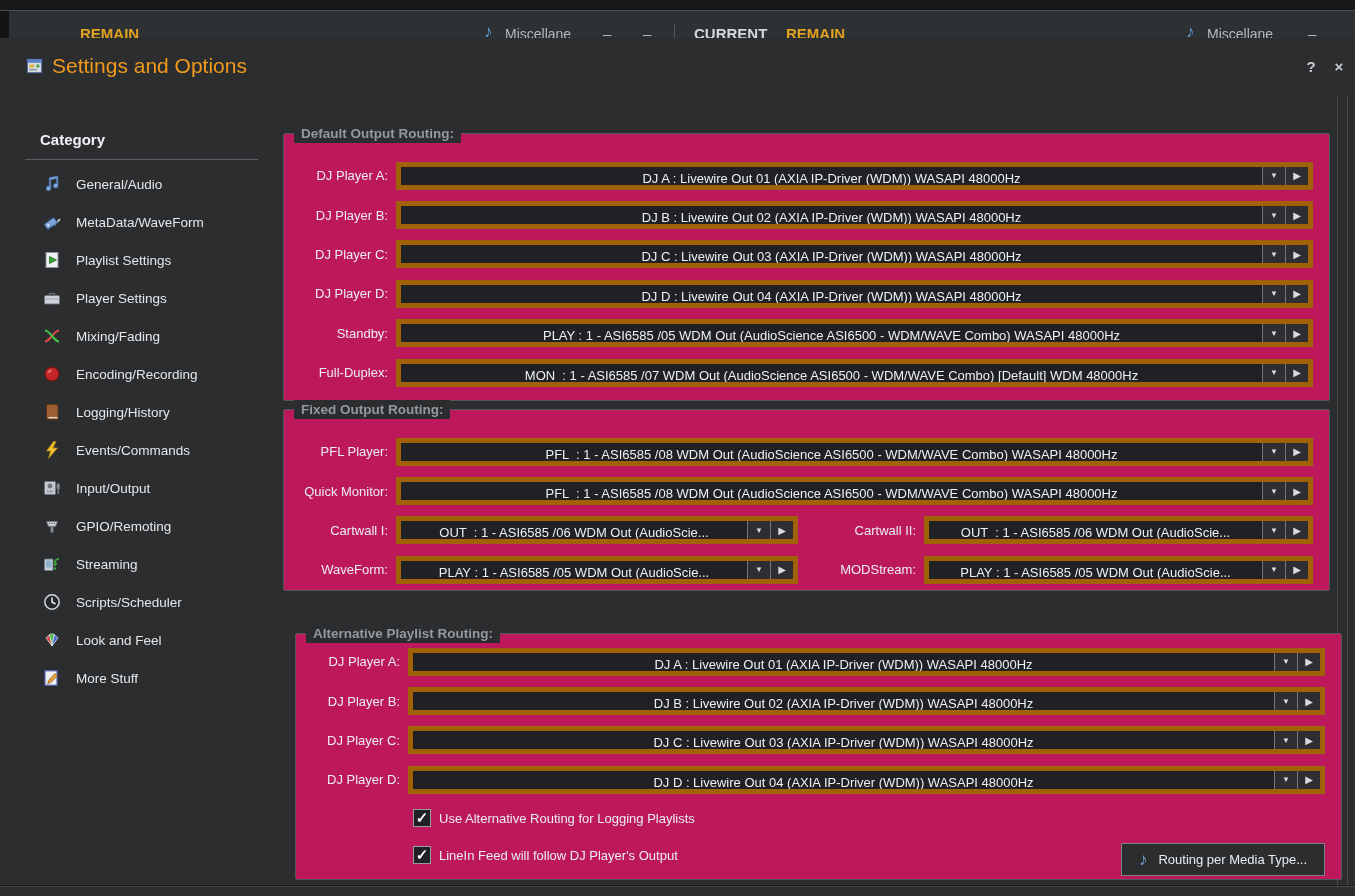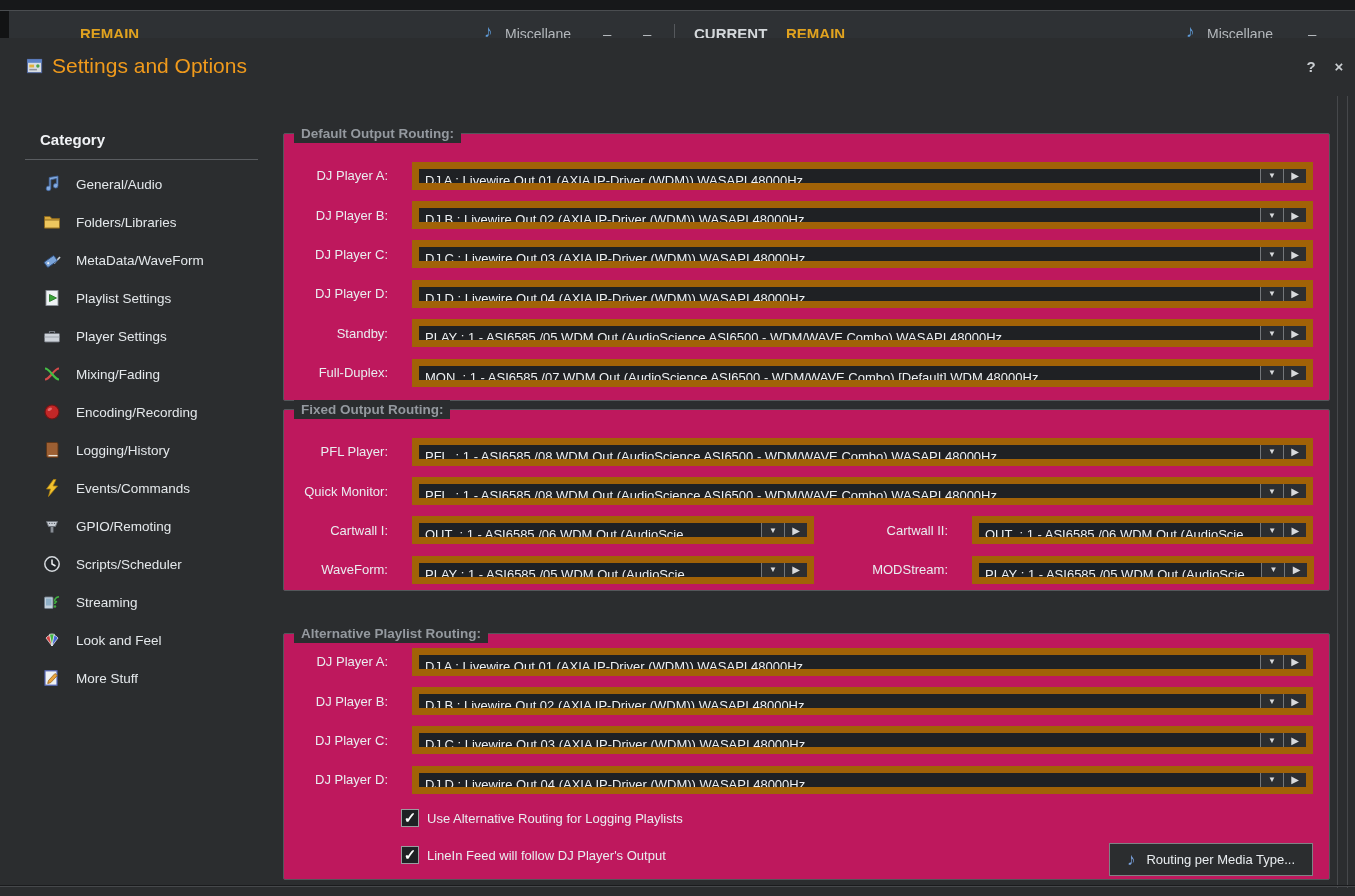--- a/index.html
+++ b/index.html
@@ -36,24 +36,24 @@
   .item .ic{width:22px;height:22px;flex:0 0 22px;display:flex;align-items:center;justify-content:center;}
   .item .ic svg{width:20px;height:20px;}
   .item .lbl{margin-left:13px;white-space:nowrap;}
   .item.sel{background:#ee8a10;color:#3d3d3d;}
   
   .main{position:absolute;left:283px;top:0;width:1047px;}
   .group{position:absolute;left:0;width:1045px;border:1px solid #54575b;border-radius:2px;background:#be185d;}
   .legend{position:absolute;top:-10px;left:10px;background:#2b2d2f;padding:0 7px;color:#94999f;
           font-weight:bold;font-size:13.5px;line-height:19px;}
   .rows{position:absolute;left:0;right:0;top:0;}
-  .row{display:flex;align-items:center;height:39.4px;padding-right:16px;gap:16px;}
+  .row{display:flex;align-items:center;height:39.4px;padding-right:16px;}
   .rlabel{flex:0 0 104px;text-align:right;margin-right:8px;font-size:13px;color:#e9edf0;white-space:nowrap;}
   .rlabel2{flex:0 0 118px;text-align:right;margin-right:8px;font-size:13px;color:#e9edf0;white-space:nowrap;}
-  .combo{flex:1;display:flex;align-items:stretch;height:28px;background:#1f2124;border:7px solid #a16207;box-sizing:border-box;}
+  .combo{flex:1;display:flex;align-items:stretch;height:28px;background:#1f2124;border:5px solid #a16207;box-sizing:border-box;text-align:center;}
   .combo.fixedw{flex:0 0 402px;}
   .combo-text{flex:1;min-width:0;padding:0 6px;font-size:13px;line-height:24px;color:#eef1f3;
               white-space:pre;overflow:hidden;}
   .cbtn{width:22px;flex:0 0 22px;display:flex;align-items:center;justify-content:center;
         background:#2c2e31;border-left:1px solid #74777a;color:#d8dadc;cursor:default;}
   .cbtn.dd{font-size:8px;}
   .cbtn.ex{font-size:10px;}
   
   .chkrow{display:flex;align-items:center;height:37px;padding-left:117px;}
   .chkbox{width:18px;height:18px;background:#1f2124;border:1px solid #9a9da0;box-sizing:border-box;
@@ -112,29 +112,20 @@
         <span class="ic">
             <svg viewBox="0 0 20 20">
               <path d="M7.2 3.5 L16 2 v9.8 a2.3 2.3 0 1 1 -1.6 -2.2 V4.5 L8.8 5.8 v8.6 a2.3 2.3 0 1 1 -1.6 -2.2 Z" fill="#84abe0" stroke="#3f639c" stroke-width="0.8"></path>
             </svg>
           </span>
         <span class="lbl">General/Audio</span>
       </div>
       <div class="item">
         <span class="ic">
             <svg viewBox="0 0 20 20">
-              <path d="M2.5 4.5 h5.5 l1.8 2 H17.5 V16 H2.5 Z" fill="#d9a93c" stroke="#8a671d" stroke-width="0.9"></path>
-              <path d="M2.5 8 H17.5 V16 H2.5 Z" fill="#eec75e" stroke="#8a671d" stroke-width="0.9"></path>
-            </svg>
-          </span>
-        <span class="lbl">Folders/Libraries</span>
-      </div>
-      <div class="item">
-        <span class="ic">
-            <svg viewBox="0 0 20 20">
               <path d="M12 13.5 l6 -6.5" stroke="#c9ced4" stroke-width="1.7"></path>
               <g transform="rotate(-35 9 11)">
                 <rect x="2.5" y="8" width="12" height="6.5" rx="1" fill="#7aa3d8" stroke="#2f5182" stroke-width="0.9"></rect>
                 <circle cx="5.5" cy="11.2" r="1.1" fill="#eef2f6"></circle>
               </g>
             </svg>
           </span>
         <span class="lbl">MetaData/WaveForm</span>
       </div>
       <div class="item">
@@ -187,48 +178,60 @@
         <span class="ic">
             <svg viewBox="0 0 20 20">
               <path d="M11.5 1.5 L4.5 11 H8.5 L6.5 18.5 L15.5 8 H11 L14 1.5 Z" fill="#f2c12e" stroke="#a87f10" stroke-width="0.8"></path>
             </svg>
           </span>
         <span class="lbl">Events/Commands</span>
       </div>
       <div class="item">
         <span class="ic">
             <svg viewBox="0 0 20 20">
+              <rect x="2.5" y="3.5" width="11" height="13" rx="1" fill="#c3c8cf" stroke="#6f747c" stroke-width="0.9"></rect>
+              <circle cx="8" cy="8" r="2.4" fill="#70757d"></circle>
+              <rect x="5" y="12.5" width="6" height="2" fill="#9aa0a8"></rect>
+              <rect x="14.8" y="5.5" width="2.8" height="6" rx="1.4" fill="#8d929a" stroke="#5f646c" stroke-width="0.7"></rect>
+              <path d="M16.2 11.5 v4.5" stroke="#8d929a" stroke-width="1.2"></path>
+            </svg>
+          </span>
+        <span class="lbl">Input/Output</span>
+      </div>
+      <div class="item">
+        <span class="ic">
+            <svg viewBox="0 0 20 20">
               <path d="M4.5 5.5 h11 l-2 5 h-7 Z" fill="#c9ced5" stroke="#6f747c" stroke-width="0.9"></path>
               <circle cx="7.5" cy="7.4" r="0.7" fill="#5f646c"></circle>
               <circle cx="10" cy="7.4" r="0.7" fill="#5f646c"></circle>
               <circle cx="12.5" cy="7.4" r="0.7" fill="#5f646c"></circle>
               <rect x="8.8" y="10.5" width="2.4" height="6" fill="#8d929a" stroke="#5f646c" stroke-width="0.6"></rect>
             </svg>
           </span>
         <span class="lbl">GPIO/Remoting</span>
       </div>
       <div class="item">
         <span class="ic">
             <svg viewBox="0 0 20 20">
-              <circle cx="10" cy="10" r="7.2" fill="#23272b" stroke="#d6dade" stroke-width="1.5"></circle>
-              <path d="M10 5.5 V10 L13.5 12" fill="none" stroke="#eef1f4" stroke-width="1.5"></path>
-            </svg>
-          </span>
-        <span class="lbl">Scripts/Scheduler</span>
-      </div>
-      <div class="item">
-        <span class="ic">
-            <svg viewBox="0 0 20 20">
               <rect x="2.5" y="5" width="8.5" height="11.5" rx="1" fill="#c3d0dc" stroke="#6f7c88" stroke-width="0.9"></rect>
               <rect x="4" y="6.5" width="5.5" height="7" fill="#8fb0c8"></rect>
               <path d="M12.5 9.5 a5 5 0 0 1 4.5 -4.8 M12.8 12 a2.6 2.6 0 0 1 2.3 -2.5" fill="none" stroke="#3fae3f" stroke-width="1.6"></path>
               <circle cx="13" cy="14.5" r="1.2" fill="#3fae3f"></circle>
             </svg>
           </span>
         <span class="lbl">Streaming</span>
+      </div>
+      <div class="item">
+        <span class="ic">
+            <svg viewBox="0 0 20 20">
+              <circle cx="10" cy="10" r="7.2" fill="#23272b" stroke="#d6dade" stroke-width="1.5"></circle>
+              <path d="M10 5.5 V10 L13.5 12" fill="none" stroke="#eef1f4" stroke-width="1.5"></path>
+            </svg>
+          </span>
+        <span class="lbl">Scripts/Scheduler</span>
       </div>
       <div class="item">
         <span class="ic">
             <svg viewBox="0 0 20 20">
               <g stroke="#f0f2f5" stroke-width="0.7">
                 <path d="M10 16 L4 8 a9 9 0 0 1 4 -3 Z" fill="#d84545"></path>
                 <path d="M10 16 L7.5 4.3 a9 9 0 0 1 5 0 Z" fill="#43b543"></path>
                 <path d="M10 16 L12 5 a9 9 0 0 1 4 3 Z" fill="#4565d8"></path>
               </g>
             </svg>
@@ -345,21 +348,21 @@
             <span class="rlabel2">MODStream:</span>
             <div class="combo">
               <span class="combo-text">PLAY : 1 - ASI6585 /05 WDM Out (AudioScie...</span>
               <span class="cbtn dd">▼</span>
               <span class="cbtn ex">▶</span>
             </div>
           </div>
         </div>
       </div>
 
-      <div class="group" style="top:595px;height:245px;">
+      <div class="group" style="top:595px;height:245px;margin-left:12px;">
         <div class="legend">Alternative Playlist Routing:</div>
         <div class="rows" style="padding-top:8px;">
           <div class="row">
             <span class="rlabel">DJ Player A:</span>
             <div class="combo">
               <span class="combo-text">DJ A : Livewire Out 01 (AXIA IP-Driver (WDM)) WASAPI 48000Hz</span>
               <span class="cbtn dd">▼</span>
               <span class="cbtn ex">▶</span>
             </div>
           </div>

